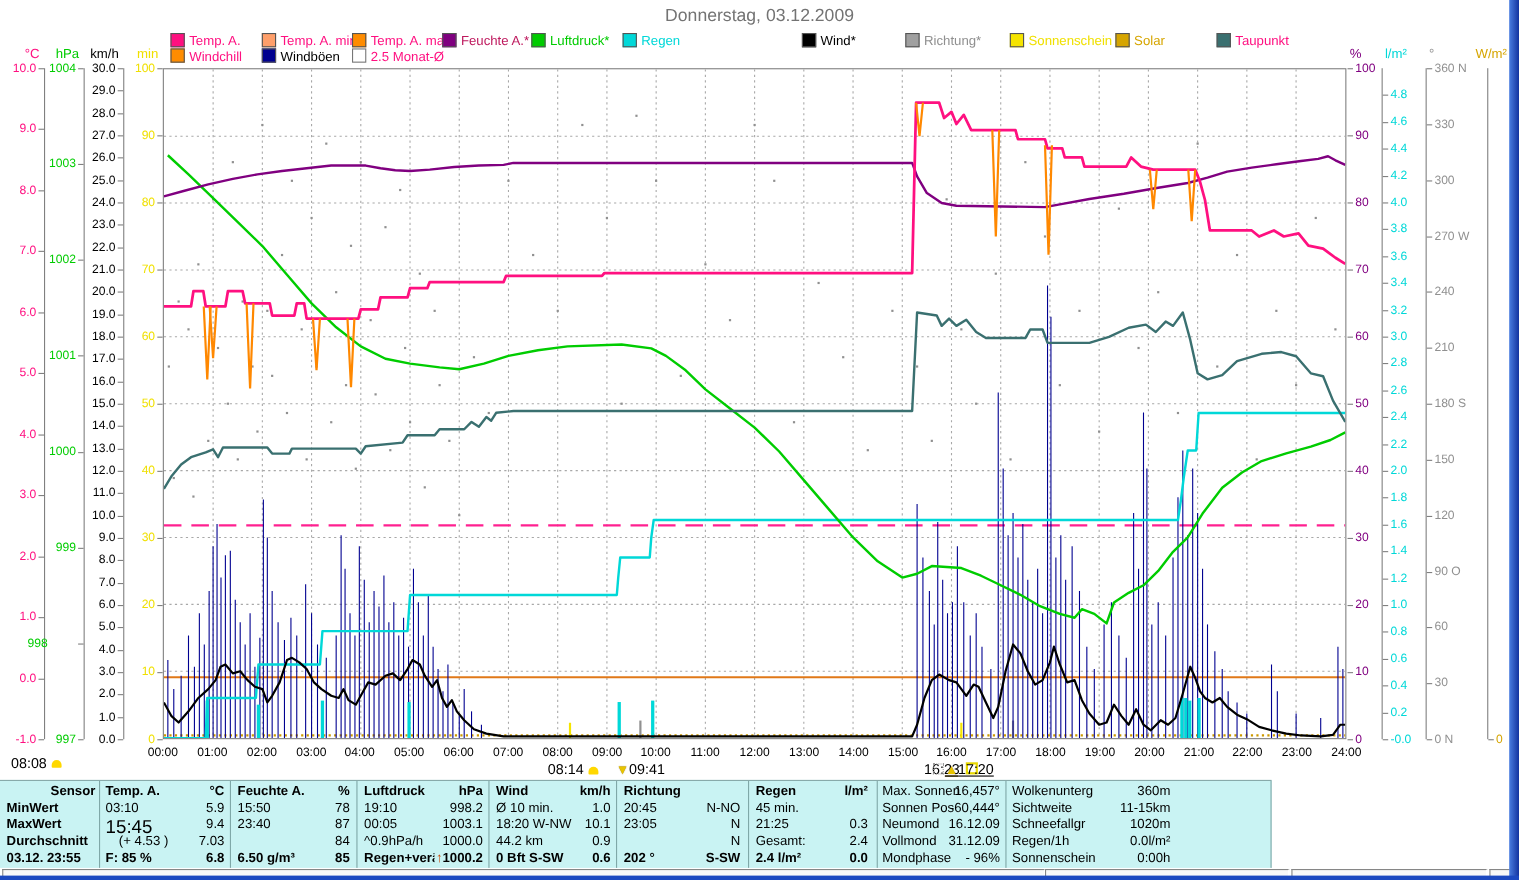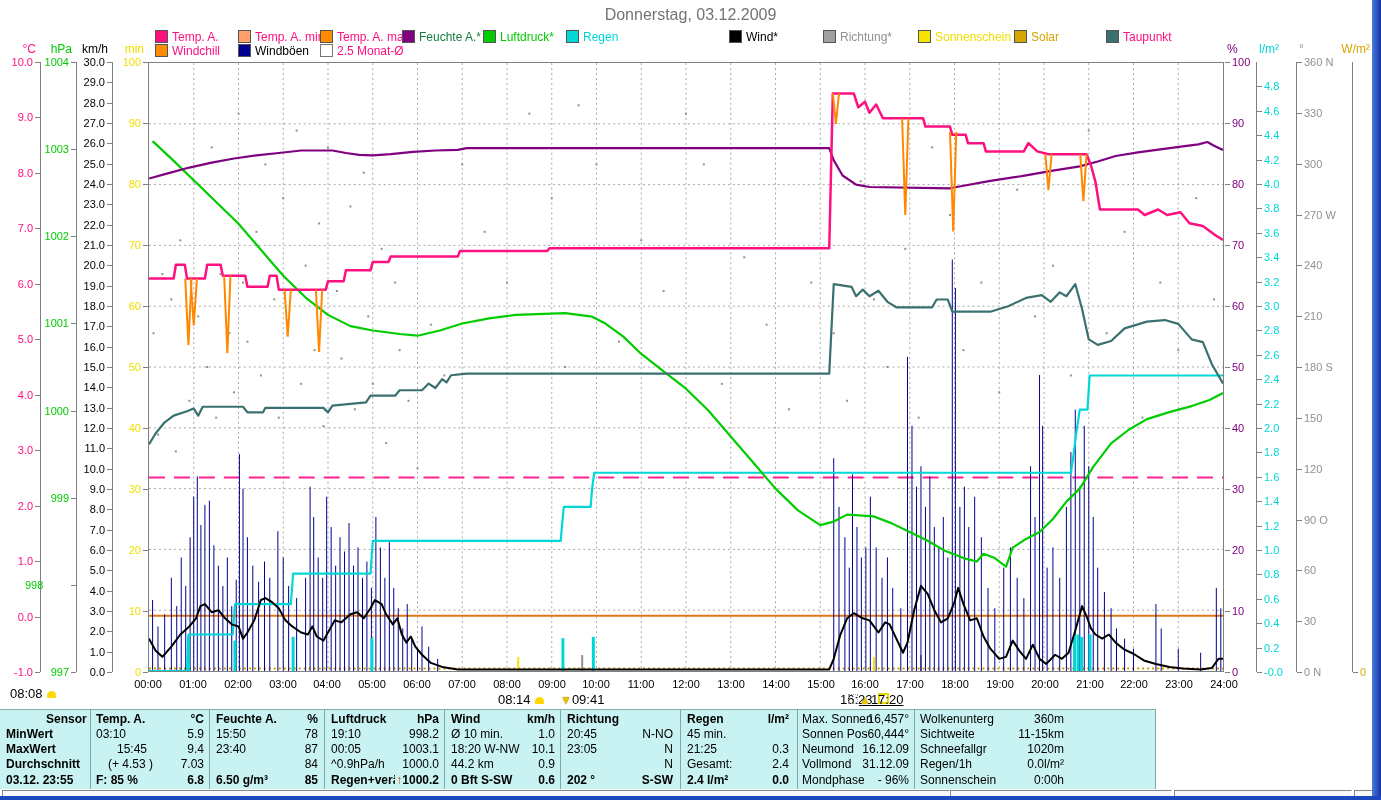--- a/index.html
+++ b/index.html
@@ -25,21 +25,21 @@
 </style>
 </head>
 <body>
 
 <div class="app">
   <div class="title">Donnerstag, 03.12.2009</div>
   <div id="legend">
       <div style="position: absolute; left: 155px; top: 30px; white-space: nowrap; font-size: 12px; height: 13px;"><div style="display: inline-block; width: 11px; height: 11px; vertical-align: -2px; margin-right: 4px; background: rgb(255, 16, 128); border: 1px solid rgb(85, 85, 85);"></div><div style="display: inline-block; color: rgb(255, 16, 128);">Temp. A.</div></div>
       <div style="position: absolute; left: 238px; top: 30px; white-space: nowrap; font-size: 12px; height: 13px;"><div style="display: inline-block; width: 11px; height: 11px; vertical-align: -2px; margin-right: 4px; background: rgb(255, 159, 106); border: 1px solid rgb(85, 85, 85);"></div><div style="display: inline-block; color: rgb(255, 16, 128);">Temp. A. min</div></div>
       <div style="position: absolute; left: 320px; top: 30px; white-space: nowrap; font-size: 12px; height: 13px;"><div style="display: inline-block; width: 11px; height: 11px; vertical-align: -2px; margin-right: 4px; background: rgb(255, 140, 0); border: 1px solid rgb(85, 85, 85);"></div><div style="display: inline-block; color: rgb(255, 16, 128);">Temp. A. max</div></div>
-      <div style="position: absolute; left: 402px; top: 30px; white-space: nowrap; font-size: 12px; height: 13px;"><div style="display: inline-block; width: 11px; height: 11px; vertical-align: -2px; margin-right: 4px; background: rgb(128, 0, 128); border: 1px solid rgb(85, 85, 85);"></div><div style="display: inline-block; color: #15803d;">Feuchte A.*</div></div>
+      <div style="position: absolute; left: 402px; top: 30px; white-space: nowrap; font-size: 12px; height: 13px;"><div style="display: inline-block; width: 11px; height: 11px; vertical-align: -2px; margin-right: 4px; background: rgb(128, 0, 128); border: 1px solid rgb(85, 85, 85);"></div><div style="display: inline-block; color: #be185d;">Feuchte A.*</div></div>
       <div style="position: absolute; left: 483px; top: 30px; white-space: nowrap; font-size: 12px; height: 13px;"><div style="display: inline-block; width: 11px; height: 11px; vertical-align: -2px; margin-right: 4px; background: rgb(0, 204, 0); border: 1px solid rgb(85, 85, 85);"></div><div style="display: inline-block; color: rgb(0, 204, 0);">Luftdruck*</div></div>
       <div style="position: absolute; left: 566px; top: 30px; white-space: nowrap; font-size: 12px; height: 13px;"><div style="display: inline-block; width: 11px; height: 11px; vertical-align: -2px; margin-right: 4px; background: rgb(0, 216, 216); border: 1px solid rgb(85, 85, 85);"></div><div style="display: inline-block; color: rgb(0, 216, 216);">Regen</div></div>
       <div style="position: absolute; left: 729px; top: 30px; white-space: nowrap; font-size: 12px; height: 13px;"><div style="display: inline-block; width: 11px; height: 11px; vertical-align: -2px; margin-right: 4px; background: rgb(0, 0, 0); border: 1px solid rgb(85, 85, 85);"></div><div style="display: inline-block; color: rgb(0, 0, 0);">Wind*</div></div>
       <div style="position: absolute; left: 823px; top: 30px; white-space: nowrap; font-size: 12px; height: 13px;"><div style="display: inline-block; width: 11px; height: 11px; vertical-align: -2px; margin-right: 4px; background: rgb(160, 160, 160); border: 1px solid rgb(85, 85, 85);"></div><div style="display: inline-block; color: rgb(144, 144, 144);">Richtung*</div></div>
       <div style="position: absolute; left: 918px; top: 30px; white-space: nowrap; font-size: 12px; height: 13px;"><div style="display: inline-block; width: 11px; height: 11px; vertical-align: -2px; margin-right: 4px; background: rgb(245, 228, 0); border: 1px solid rgb(85, 85, 85);"></div><div style="display: inline-block; color: rgb(240, 224, 0);">Sonnenschein</div></div>
       <div style="position: absolute; left: 1014px; top: 30px; white-space: nowrap; font-size: 12px; height: 13px;"><div style="display: inline-block; width: 11px; height: 11px; vertical-align: -2px; margin-right: 4px; background: rgb(214, 165, 0); border: 1px solid rgb(85, 85, 85);"></div><div style="display: inline-block; color: rgb(214, 165, 0);">Solar</div></div>
       <div style="position: absolute; left: 1106px; top: 30px; white-space: nowrap; font-size: 12px; height: 13px;"><div style="display: inline-block; width: 11px; height: 11px; vertical-align: -2px; margin-right: 4px; background: rgb(58, 112, 112); border: 1px solid rgb(85, 85, 85);"></div><div style="display: inline-block; color: rgb(255, 16, 128);">Taupunkt</div></div>
       <div style="position: absolute; left: 155px; top: 44px; white-space: nowrap; font-size: 12px; height: 13px;"><div style="display: inline-block; width: 11px; height: 11px; vertical-align: -2px; margin-right: 4px; background: rgb(255, 140, 0); border: 1px solid rgb(85, 85, 85);"></div><div style="display: inline-block; color: rgb(255, 16, 128);">Windchill</div></div>
       <div style="position: absolute; left: 238px; top: 44px; white-space: nowrap; font-size: 12px; height: 13px;"><div style="display: inline-block; width: 11px; height: 11px; vertical-align: -2px; margin-right: 4px; background: rgb(0, 0, 144); border: 1px solid rgb(85, 85, 85);"></div><div style="display: inline-block; color: rgb(0, 0, 0);">Windböen</div></div>
       <div style="position: absolute; left: 320px; top: 44px; white-space: nowrap; font-size: 12px; height: 13px;"><div style="display: inline-block; width: 11px; height: 11px; vertical-align: -2px; margin-right: 4px; background: rgb(255, 255, 255); border: 1px solid rgb(119, 119, 119);"></div><div style="display: inline-block; color: rgb(255, 16, 128);">2.5 Monat-Ø</div></div>
@@ -612,21 +612,21 @@
   <div id="table">
       <div style="position: absolute; left: 6px; top: 712px; width: 84px; font-size: 12px; font-weight: bold; white-space: nowrap; margin-left: 40px;">Sensor</div>
       <div style="position: absolute; left: 6px; top: 727px; width: 84px; font-size: 12px; font-weight: bold; white-space: nowrap;">MinWert</div>
       <div style="position: absolute; left: 6px; top: 742px; width: 84px; font-size: 12px; font-weight: bold; white-space: nowrap;">MaxWert</div>
       <div style="position: absolute; left: 6px; top: 757px; width: 84px; font-size: 12px; font-weight: bold; white-space: nowrap;">Durchschnitt</div>
       <div style="position: absolute; left: 6px; top: 773px; width: 84px; font-size: 12px; font-weight: bold; white-space: nowrap;">03.12. 23:55</div>
       <div style="position: absolute; left: 96px; top: 712px; width: 72px; font-size: 12px; font-weight: bold; white-space: nowrap;">Temp. A.</div>
       <div style="position: absolute; left: 144px; top: 712px; width: 60px; text-align: right; font-size: 12px; font-weight: bold;">°C</div>
       <div style="position: absolute; left: 96px; top: 727px; width: 72px; font-size: 12px; white-space: nowrap; overflow: hidden;">03:10</div>
       <div style="position: absolute; left: 144px; top: 727px; width: 60px; text-align: right; font-size: 12px; white-space: nowrap;">5.9</div>
-      <div style="position: absolute; left: 96px; top: 742px; width: 72px; font-size: 12px; white-space: nowrap; overflow: hidden; text-align: center;">15:45</div>
+      <div style="position: absolute; left: 96px; top: 742px; width: 72px; font-size: 17px; white-space: nowrap; overflow: hidden;">15:45</div>
       <div style="position: absolute; left: 144px; top: 742px; width: 60px; text-align: right; font-size: 12px; white-space: nowrap;">9.4</div>
       <div style="position: absolute; left: 108px; top: 757px; width: 72px; font-size: 12px; white-space: nowrap; overflow: hidden;">(+ 4.53 )</div>
       <div style="position: absolute; left: 144px; top: 757px; width: 60px; text-align: right; font-size: 12px; white-space: nowrap;">7.03</div>
       <div style="position: absolute; left: 96px; top: 773px; width: 72px; font-size: 12px; white-space: nowrap; overflow: hidden; font-weight: bold;">F: 85 %</div>
       <div style="position: absolute; left: 144px; top: 773px; width: 60px; text-align: right; font-size: 12px; white-space: nowrap; font-weight: bold;">6.8</div>
       <div style="position: absolute; left: 216px; top: 712px; width: 64px; font-size: 12px; font-weight: bold; white-space: nowrap;">Feuchte A.</div>
       <div style="position: absolute; left: 256px; top: 712px; width: 62px; text-align: right; font-size: 12px; font-weight: bold;">%</div>
       <div style="position: absolute; left: 216px; top: 727px; width: 64px; font-size: 12px; white-space: nowrap; overflow: hidden;">15:50</div>
       <div style="position: absolute; left: 256px; top: 727px; width: 62px; text-align: right; font-size: 12px; white-space: nowrap;">78</div>
       <div style="position: absolute; left: 216px; top: 742px; width: 64px; font-size: 12px; white-space: nowrap; overflow: hidden;">23:40</div>

